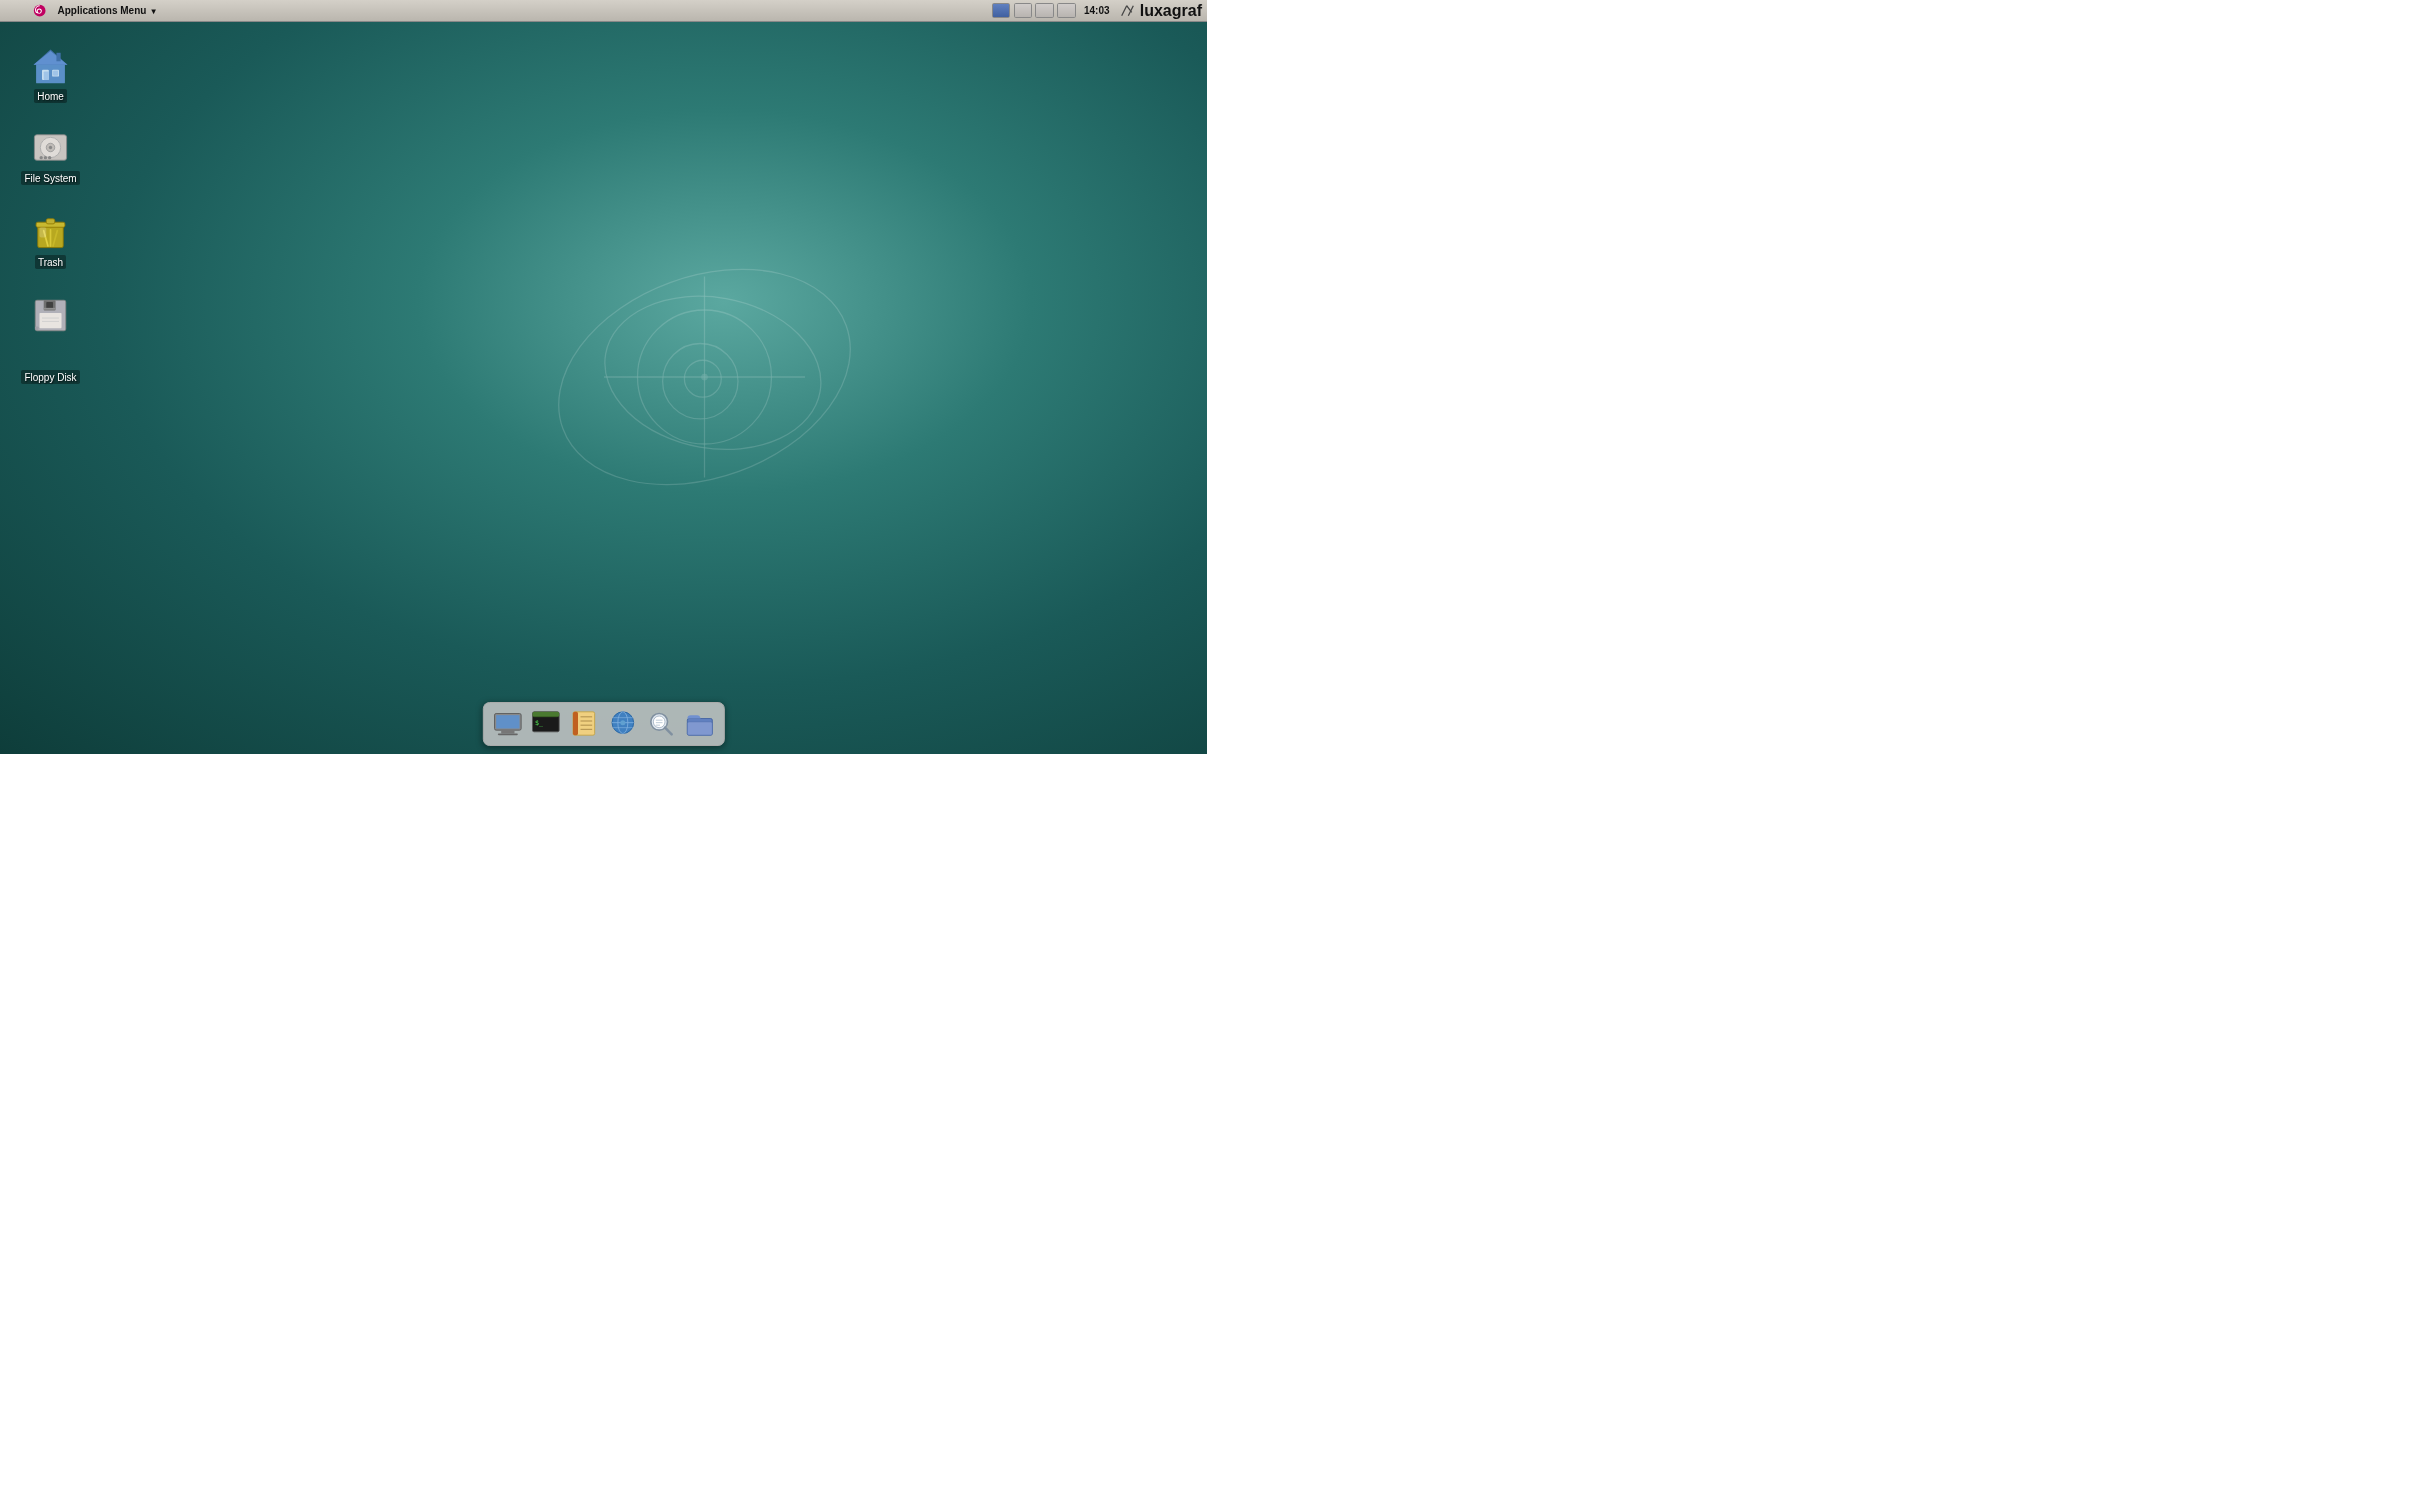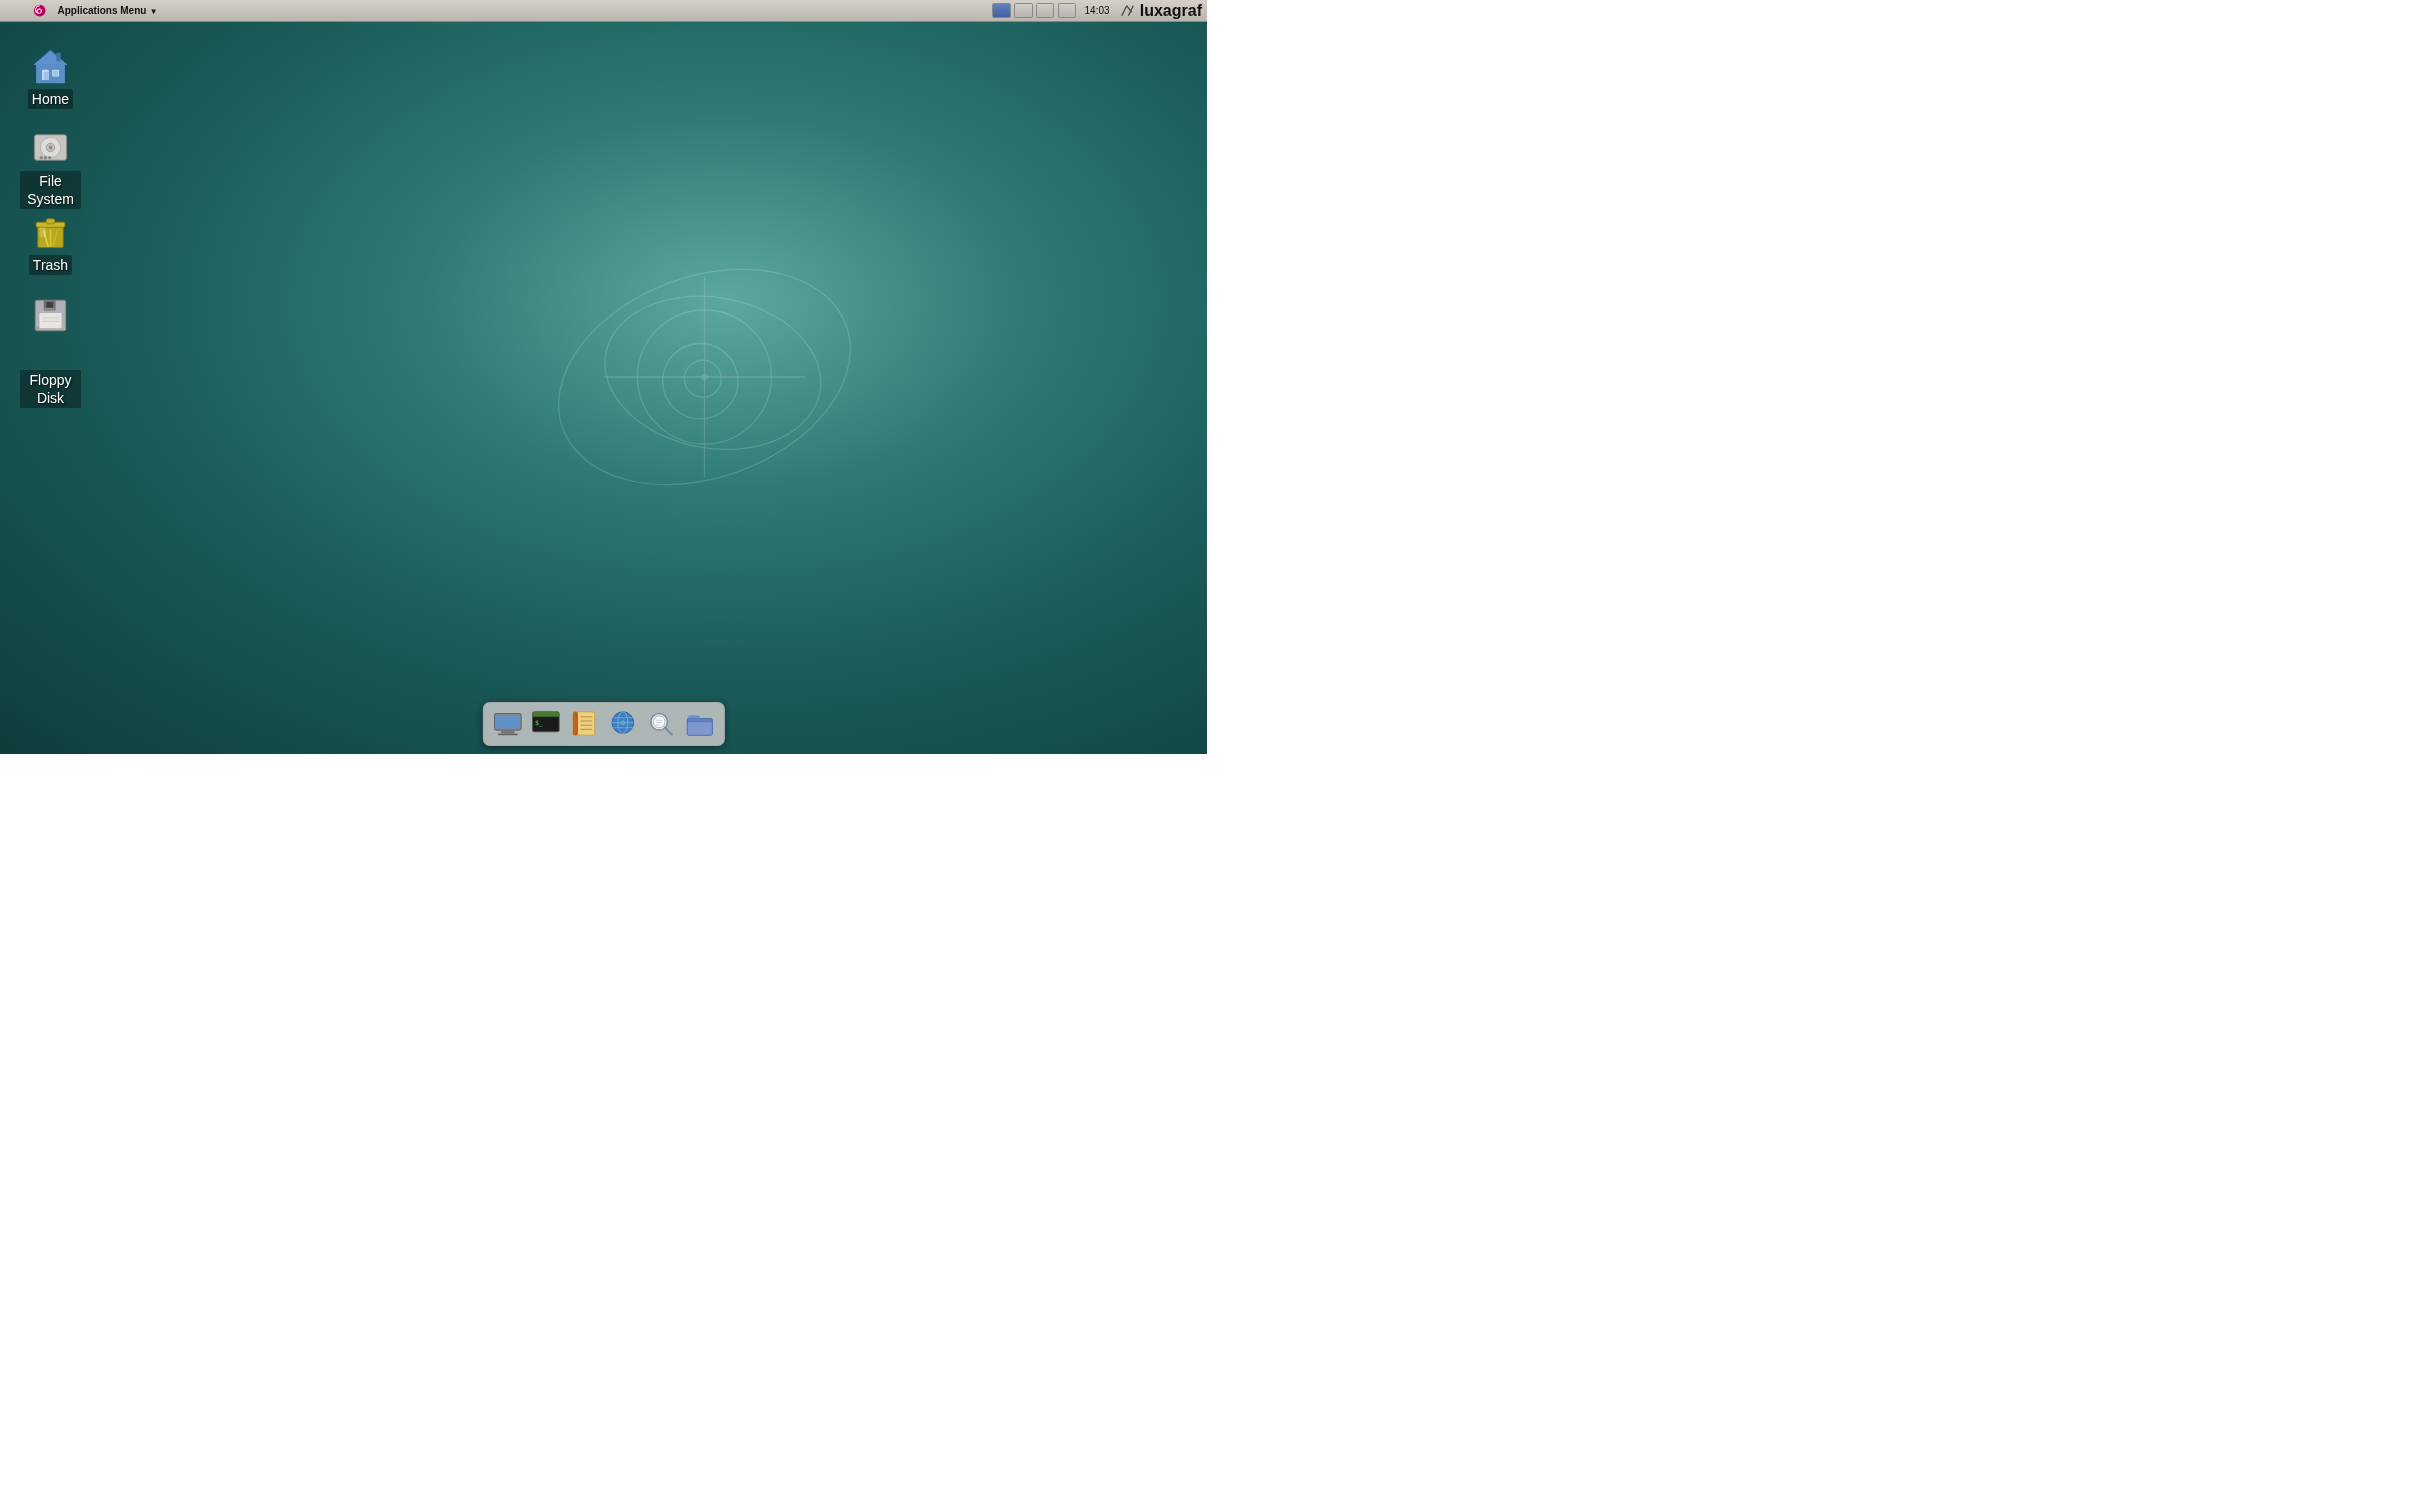--- a/index.html
+++ b/index.html
@@ -87,21 +87,21 @@
       cursor: pointer;
     }
 
     .panel-btn.active {
       background: linear-gradient(to bottom, #6080c0, #4060a0);
     }
 
     #clock {
       font-size: 10px;
       color: #111;
-      font-weight: normal;
+      font-weight: bold;
       padding: 0 5px;
       text-align: right;
     }
 
     #network-icon {
       width: 18.4px;
       height: 15px;
       display: flex;
       align-items: center;
       justify-content: center;
@@ -132,21 +132,21 @@
     .icon-img {
       width: 40px;
       height: 40px;
       display: flex;
       align-items: center;
       justify-content: center;
       margin-bottom: 3.4px;
     }
 
     .icon-label {
-      font-size: 14px;
+      font-size: 10px;
       color: white;
       text-align: center;
       text-shadow: 0.8px 0.8px 1.7px rgba(0,0,0,0.8);
       background: rgba(0,0,0,0.35);
       padding: 0.8px 3.4px;
       border-radius: 1.7px;
       line-height: 1.3;
     }
 
     

